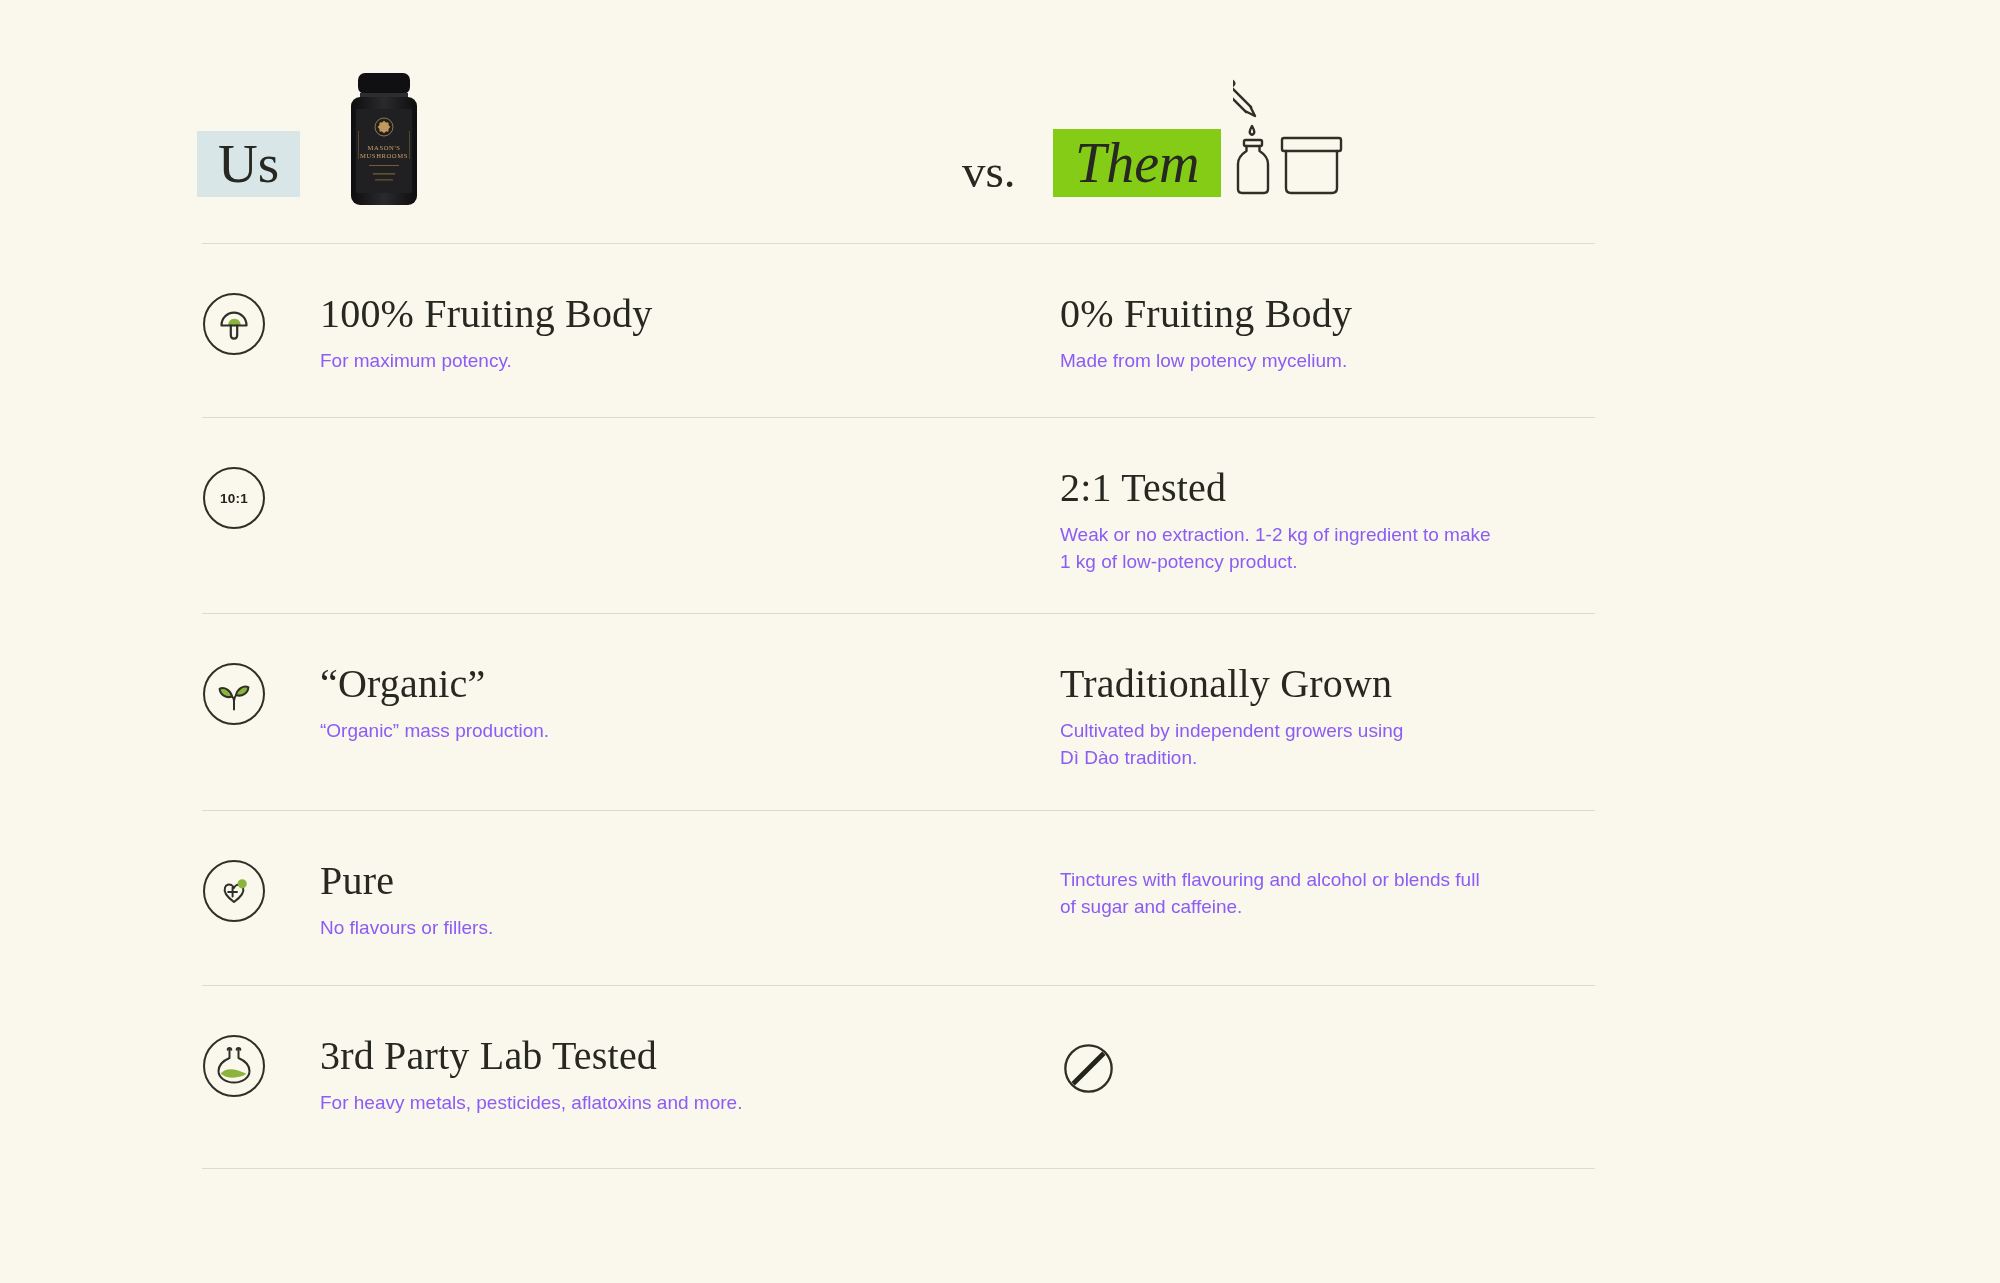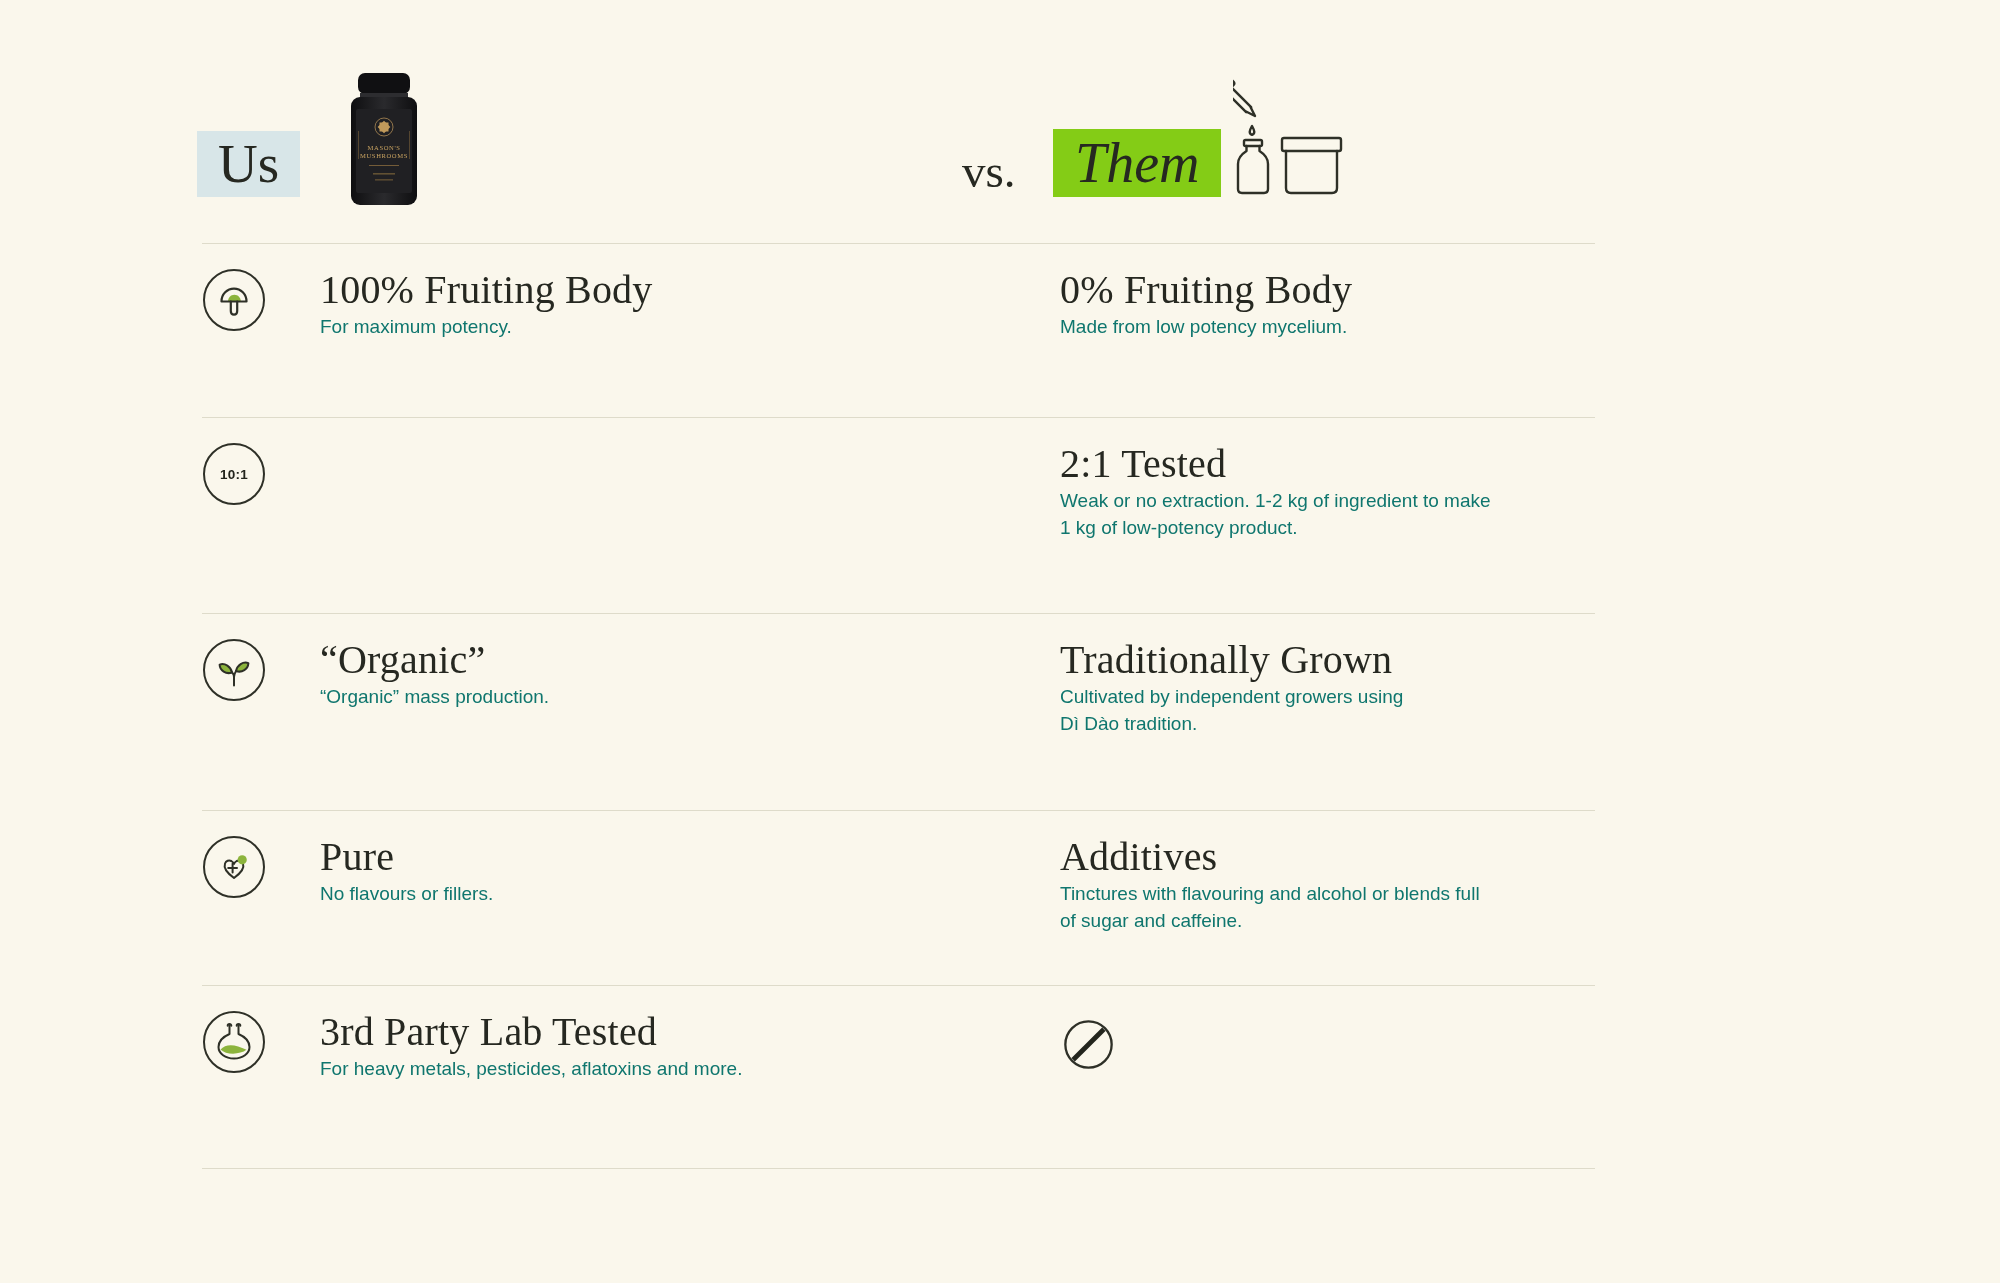--- a/index.html
+++ b/index.html
@@ -10,27 +10,27 @@
   .hdr-label{position:absolute;font-family:"Liberation Serif",serif;color:#262821;}
   .us-label{left:197px;top:131px;font-size:55px;line-height:66px;background:#d8e6e8;padding:0 21px;}
   .vs-label{left:962px;top:142px;font-size:47px;line-height:58px;}
   .them-label{left:1053px;top:129px;font-size:56px;line-height:68px;font-style:italic;background:#84cc16;padding:0 22px;}
   .jar-svg{position:absolute;left:349px;top:73px;}
   .them-icons-svg{position:absolute;left:1233px;top:56px;}
 
   
   .rows{position:absolute;left:202px;top:243px;width:1588px;}
   .row{display:grid;grid-template-columns:64px 686px 1fr;column-gap:54px;
-       border-top:1.5px solid #dedbca;box-sizing:border-box;padding-top:22px;}
+       border-top:1.5px solid #dedbca;box-sizing:border-box;padding-top:46px;}
   .row.r0{height:174px}.row.r1{height:196px}.row.r2{height:197px}.row.r3{height:175px}
   .row.r4{height:184px;border-bottom:1.5px solid #dedbca}
   .cell-icon svg{display:block;margin-top:2px;}
   .col-title{font-family:"Liberation Serif",serif;font-weight:400;font-size:40px;line-height:48px;
              color:#262821;letter-spacing:.2px;}
-  .col-desc{font-size:19px;line-height:1.4;color:#0f766e;white-space:pre-line;}
+  .col-desc{margin-top:10px;font-size:19px;line-height:1.4;color:#8b5cf6;white-space:pre-line;}
   .none-wrap{margin-top:8px;}
 
   .stroke{stroke:#2e3027;fill:none;}
 </style>
 </head>
 <body>
 
 <div class="page">
 
   <div>
@@ -148,21 +148,20 @@
           <path class="stroke" stroke-width="2" stroke-linejoin="round" d="M32 43 C24.5 37.5 21.5 32.5 23 28.5 C24 25.8 27 24.8 29.3 26 C30.7 26.8 31.6 28 32 29 C32.4 28 33.3 26.8 34.7 26 C37 24.8 40 25.8 41 28.5 C42.5 32.5 39.5 37.5 32 43 Z"></path>
           <path class="stroke" stroke-width="2" stroke-linecap="round" d="M26.2 33 L35 33 M30.6 28.6 L30.6 37.4"></path>
           <circle cx="40.2" cy="24.8" r="4.6" fill="#8cb43c"></circle>
         </svg>
       </div>
       <div>
         <div class="col-title">Pure</div>
         <div class="col-desc">No flavours or fillers.</div>
       </div>
       <div>
-        <div class="col-title">Additives</div>
         <div class="col-desc">Tinctures with flavouring and alcohol or blends full
 of sugar and caffeine.</div>
       </div>
     </div>
 
     <div class="row r4">
       <div class="cell-icon">
         <svg width="64" height="64" viewBox="0 0 64 64">
           <circle class="stroke" cx="32" cy="32" r="30" stroke-width="2"></circle>
           <path d="M18.5 39.5 C24 33.2 33.5 34.2 44.5 39.8 C38 44.8 24 45.2 18.5 39.5 Z" fill="#8cb43c"></path>

